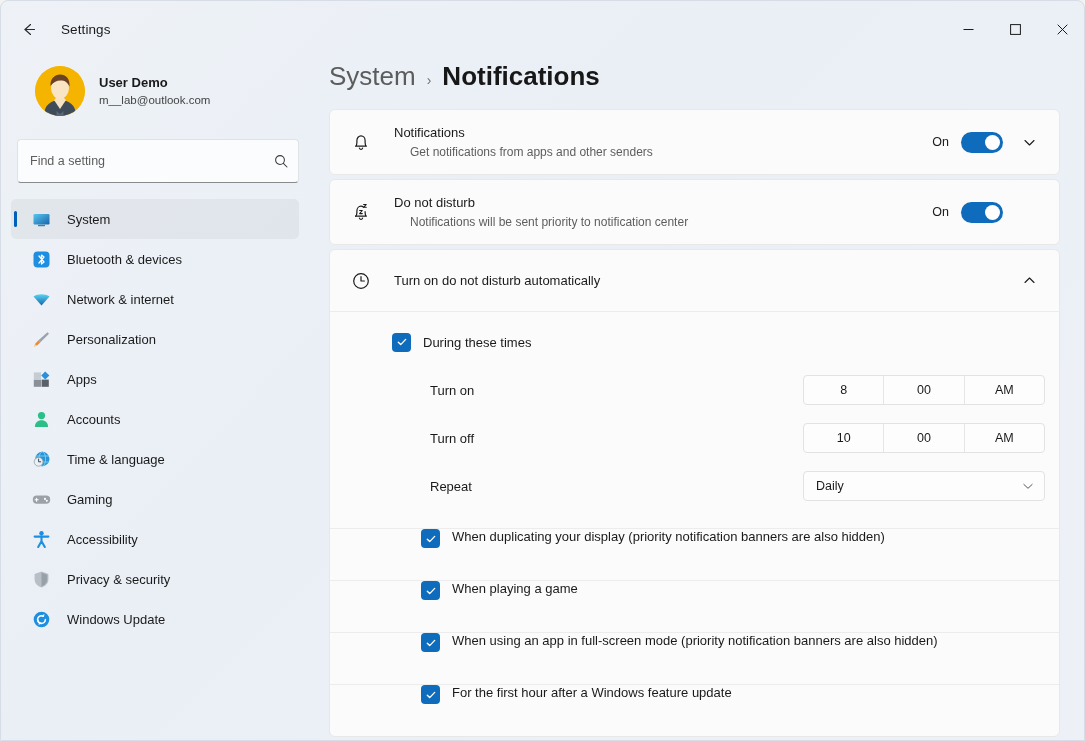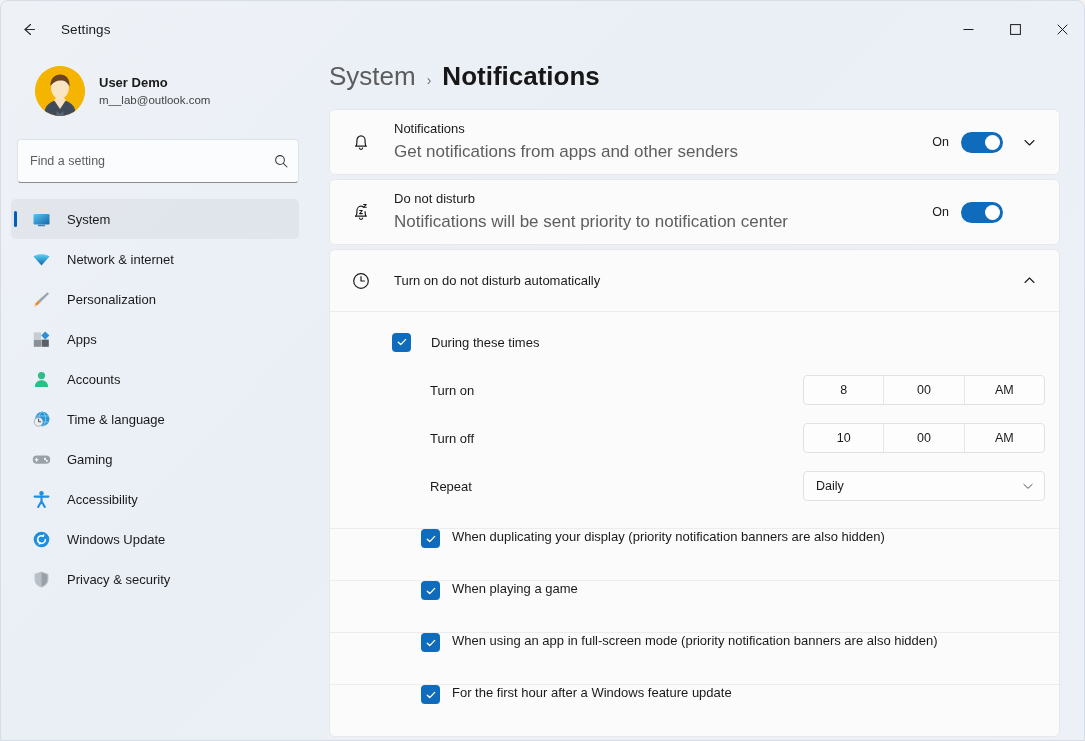--- a/index.html
+++ b/index.html
@@ -200,21 +200,21 @@
     padding: 0 14px 0 16px;
     cursor: pointer;
   }
   .row-ico {
     width: 30px; flex: none;
     display: flex; align-items: center; justify-content: center;
     color: #1b1b1b;
   }
   .row-text { margin-left: 18px; flex: 1; line-height: 1.4; }
   .row-title { font-size: 13px; color: #1a1a1a; }
-  .row-sub { font-size: 17px; color: #5e5e5e; margin-top: 2px; }
+  .row-sub { font-size: 12px; color: #5e5e5e; margin-top: 2px; margin-left: 16px; }
   .row-state { font-size: 12.5px; color: #1a1a1a; margin-right: 12px; }
 
   
   .toggle {
     width: 42px; height: 21px;
     border-radius: 11px;
     background: #0f6cbd;
     position: relative;
     flex: none;
     cursor: pointer;
@@ -246,21 +246,20 @@
   }
   .group-title { font-size: 13px; color: #1a1a1a; margin-left: 18px; flex: 1; }
 
   .group-body { padding: 14px 14px 18px 16px; }
 
   .cbrow {
     display: flex;
     align-items: center;
     padding-left: 46px;
     min-height: 32px;
-    gap: 8px;
   }
   .checkbox {
     width: 19px; height: 19px;
     border-radius: 4px;
     background: #0f6cbd;
     flex: none;
     display: flex; align-items: center; justify-content: center;
     cursor: pointer;
   }
   .cb-label {
@@ -399,20 +398,29 @@
                   <stop offset="1" stop-color="#1565a8"></stop>
             </linearGradient>
               </defs>
             <rect x="1.5" y="4" width="16" height="10.5" rx="1.2" fill="url(#gMon)"></rect>
             <rect x="6" y="14.8" width="7" height="1.4" rx="0.5" fill="#3a7fb5"></rect>
           </svg>
         </div>
         <div class="nav-label">System</div>
       </div>
 
+      <div class="nav-item">
+        <div class="nav-ico">
+          <svg width="19" height="19" viewBox="0 0 19 19">
+            <rect x="1.5" y="1.5" width="16" height="16" rx="4" fill="#1e8fe0"></rect>
+            <path d="M7 6 L12 12 L9.5 14 L9.5 5 L12 7 L7 13" stroke="#fff" stroke-width="1.25" fill="none" stroke-linejoin="round" stroke-linecap="round"></path>
+          </svg>
+        </div>
+        <div class="nav-label">Bluetooth &amp; devices</div>
+      </div>
 
       <div class="nav-item">
         <div class="nav-ico">
           <svg width="19" height="19" viewBox="0 0 19 19">
             <defs>
                 <linearGradient id="gWifi" x1="0" y1="0" x2="0" y2="1">
               <stop offset="0" stop-color="#57d3f5"></stop>
                   <stop offset="1" stop-color="#1565a8"></stop>
             </linearGradient>
               </defs>
@@ -487,38 +495,38 @@
             <path d="M2.6 6.6 H16.4" stroke="#1e8fe0" stroke-width="2.1" stroke-linecap="round"></path>
             <path d="M9.5 6.2 V11.2 M9.5 11.2 L6.2 17 M9.5 11.2 L12.8 17" stroke="#1e8fe0" stroke-width="2.1" stroke-linecap="round" fill="none"></path>
           </svg>
         </div>
         <div class="nav-label">Accessibility</div>
       </div>
 
       <div class="nav-item">
         <div class="nav-ico">
           <svg width="19" height="19" viewBox="0 0 19 19">
+            <path d="M9.5 1.4 L16.4 4.1 V9.3 C16.4 13.6 13.2 16.4 9.5 17.6 C5.8 16.4 2.6 13.6 2.6 9.3 V4.1 Z" fill="#b9bfc6"></path>
+            <path d="M9.5 2.6 L15.2 4.8 V9.3 C15.2 13 12.6 15.4 9.5 16.4 Z" fill="#98a0a8"></path>
+          </svg>
+        </div>
+        <div class="nav-label">Privacy &amp; security</div>
+      </div>
+
+      <div class="nav-item">
+        <div class="nav-ico">
+          <svg width="19" height="19" viewBox="0 0 19 19">
             <circle cx="9.5" cy="9.5" r="7.8" fill="#1e8fe0"></circle>
             <path d="M13.4 9.5 A3.9 3.9 0 1 1 11.3 6.1" stroke="#fff" stroke-width="1.5" fill="none" stroke-linecap="round"></path>
             <path d="M12.4 3.9 L12.0 6.9 L9.0 6.3 Z" fill="#fff"></path>
             <path d="M5.6 9.5 A3.9 3.9 0 0 0 7.7 12.9" stroke="#fff" stroke-width="1.5" fill="none" stroke-linecap="round"></path>
             <path d="M6.6 15.1 L7.0 12.1 L10.0 12.7 Z" fill="#fff"></path>
           </svg>
         </div>
         <div class="nav-label">Windows Update</div>
-      </div>
-
-      <div class="nav-item">
-        <div class="nav-ico">
-          <svg width="19" height="19" viewBox="0 0 19 19">
-            <path d="M9.5 1.4 L16.4 4.1 V9.3 C16.4 13.6 13.2 16.4 9.5 17.6 C5.8 16.4 2.6 13.6 2.6 9.3 V4.1 Z" fill="#b9bfc6"></path>
-            <path d="M9.5 2.6 L15.2 4.8 V9.3 C15.2 13 12.6 15.4 9.5 16.4 Z" fill="#98a0a8"></path>
-          </svg>
-        </div>
-        <div class="nav-label">Privacy &amp; security</div>
       </div>
 
     </div>
   </div>
 
   <div class="main">
 
     <div class="breadcrumb">
       <span class="bc-parent">System</span>
       <span class="bc-sep">›</span>

